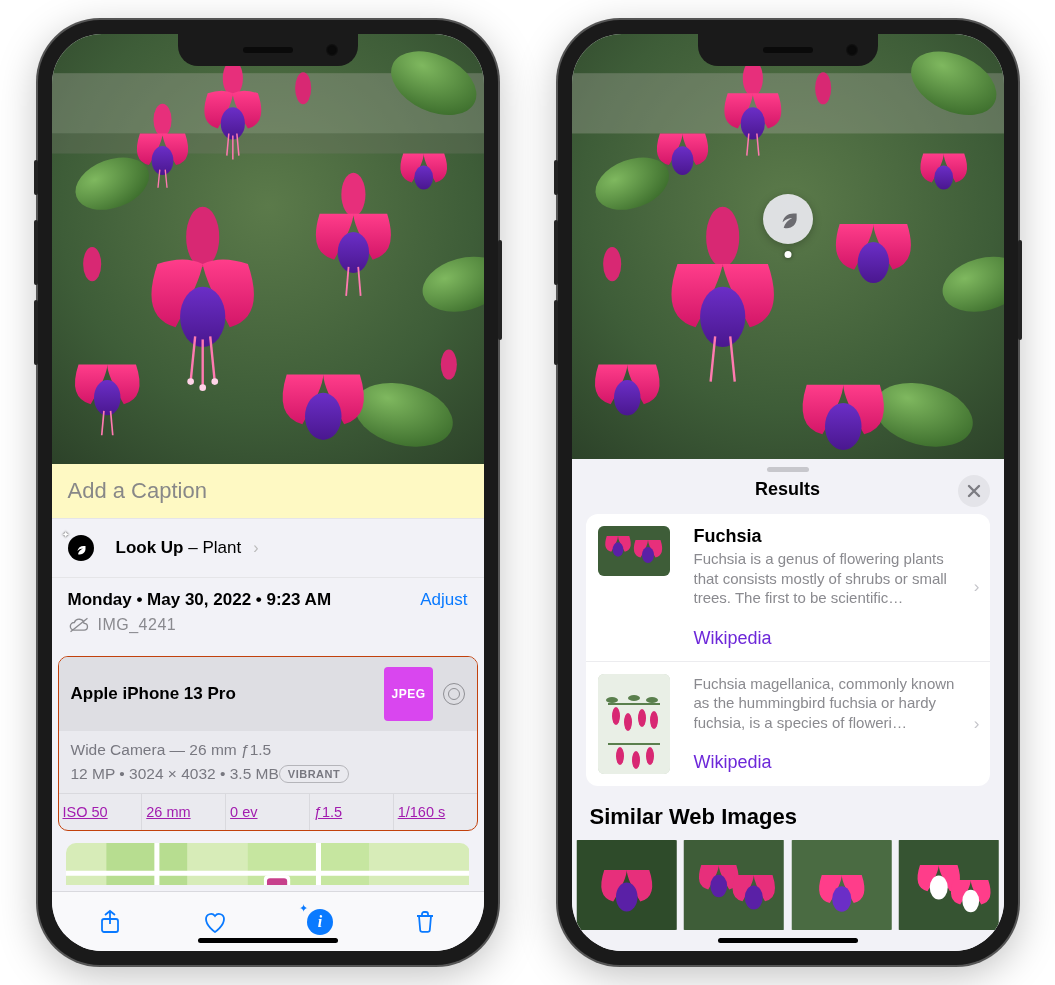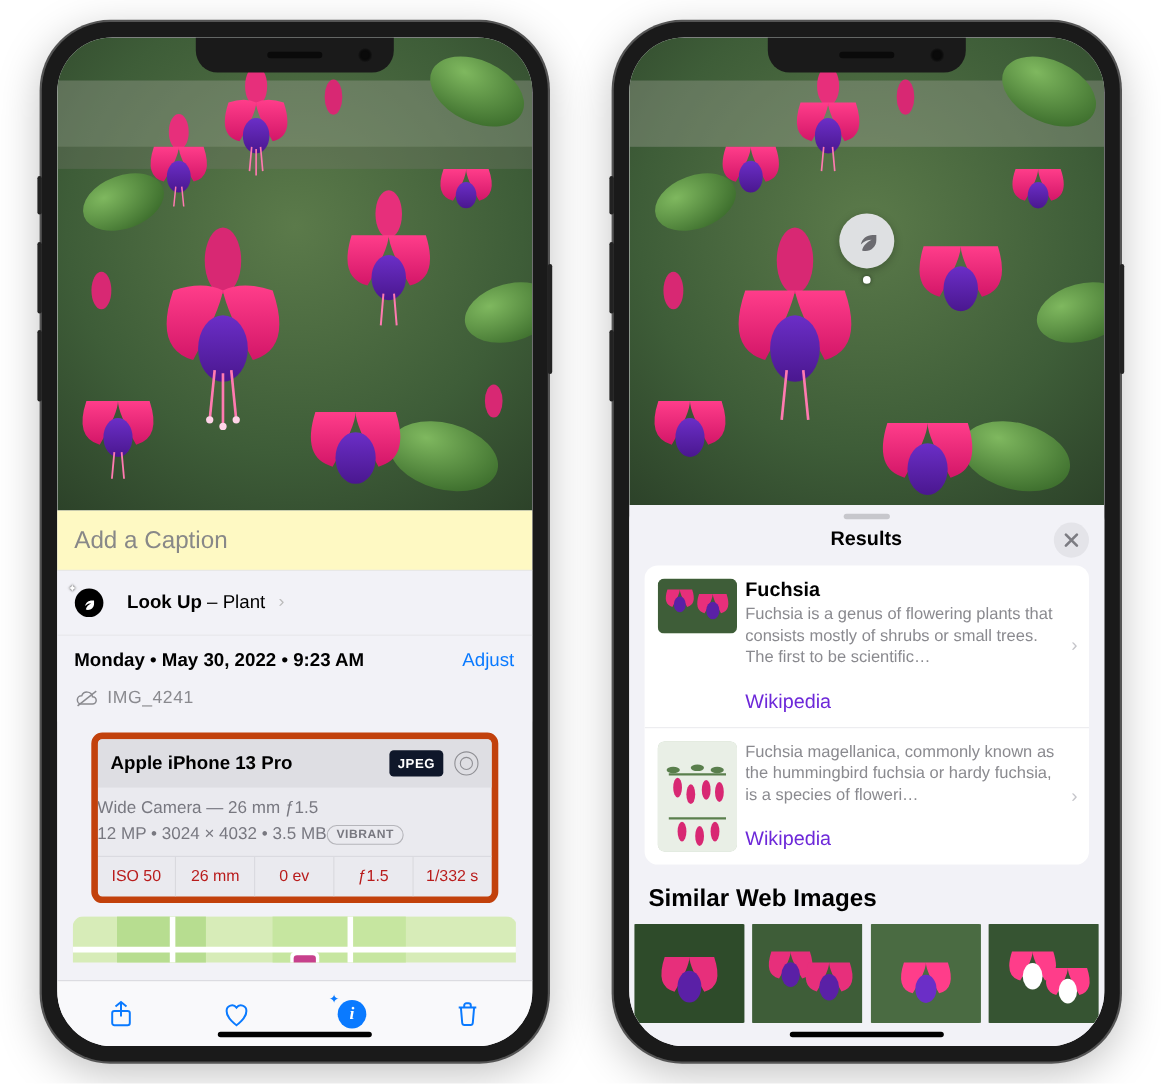--- a/index.html
+++ b/index.html
@@ -53,42 +53,42 @@
     width:26px; height:26px; border-radius:50%; background:#000;
     display:flex; align-items:center; justify-content:center;
     position:relative;
   }
   .leaf-badge::before { content:"✦"; position:absolute; top:-6px; left:-6px; color:#fff; font-size:10px; text-shadow:0 0 2px #000; }
   .leaf-badge svg { width:15px; height:15px; }
   .lookup-label { font-size:17px; font-weight:600;margin-left:10px; }
   .lookup-label .dash { font-weight:400; }
   .chev { color:#bbb; font-size:16px; }
 
-  .meta-block { padding:12px 16px; background:#f2f2f7; display:flex; flex-direction:column; gap:16px; }
+  .meta-block { padding:12px 16px; background:#f2f2f7; display:flex; flex-direction:column; gap:6px; }
   .meta-row1 { display:flex; justify-content:space-between; align-items:center; }
   .meta-date { font-size:17px; font-weight:600; color:#000; }
   .adjust { color:#0a7aff; font-size:17px; font-weight:400; }
   .meta-row2 { display:flex; align-items:center; gap:8px; color:#8a8a8f; font-size:16px; font-family: ui-monospace, "SF Mono", Menlo, monospace; letter-spacing:.5px;}
   .cloud-icon { width:22px; height:18px; }
 
-  .cam-card { margin:10px 31px 0; border:6px solid #c2410c; border-radius:10px; overflow:hidden; background:#eaeaef; }
+  .cam-card { margin:10px 6px 0; border:1px solid #c2410c; border-radius:10px; overflow:hidden; background:#eaeaef; }
   .cam-header { background:#dedee3; padding:10px 12px; display:flex; align-items:center; justify-content:space-between; }
   .cam-device { font-size:17px; font-weight:600; color:#000; }
   .cam-tags { display:flex; align-items:center; gap:10px; }
-  .tag-jpeg { background:#0f172a; color:#fff; font-size:12px; font-weight:700; padding:5px 7px; border-radius:4px; letter-spacing:.5px; }
+  .tag-jpeg { background:#d946ef; color:#fff; font-size:12px; font-weight:700; padding:20px 7px; border-radius:4px; letter-spacing:.5px; }
   .tag-circle { width:22px; height:22px; border-radius:50%; border:1.5px solid #8f8f94; display:flex; align-items:center; justify-content:center; }
   .tag-circle::after { content:""; width:10px; height:10px; border-radius:50%; border:1.5px solid #8f8f94; }
 
-  .cam-body { padding:10px 0; display:flex; flex-direction:column; gap:6px; color:#787880; font-size:15.5px; }
+  .cam-body { padding:10px 12px; display:flex; flex-direction:column; gap:6px; color:#787880; font-size:15.5px; }
   .cam-line1 { }
   .cam-line2 { display:flex; justify-content:flex-start; align-items:center; }
   .tag-vibrant { border:1px solid #b5b5ba; color:#787880; font-size:11px; font-weight:600; padding:2px 8px; border-radius:12px; letter-spacing:.5px; }
 
   .cam-stats { border-top:1px solid #d9d9de; display:flex; }
-  .cam-stats > div { flex:1; text-align:center; padding:10px 4px; font-size:14.5px; color:#b91c1c; border-right:1px solid #d9d9de; }
+  .cam-stats > div { flex:1; text-align:left; padding:10px 4px; font-size:14.5px; color:#a21caf; border-right:1px solid #d9d9de;text-decoration:underline; }
   .cam-stats > div:last-child { border-right:none; }
 
   .map-peek { margin:12px 14px 0; height:42px; border-radius:10px 10px 0 0; overflow:hidden; position:relative; }
 
   .toolbar { height:60px; background:#f9f9fb; border-top:1px solid #d9d9de; display:flex; align-items:center; justify-content:space-around; padding:0 6px; }
   .tb-btn { width:34px; height:34px; display:flex; align-items:center; justify-content:center; color:#0a7aff; position:relative; }
   .tb-btn svg { width:28px; height:28px; }
   .info-circle { width:26px; height:26px; border-radius:50%; background:#0a7aff; display:flex; align-items:center; justify-content:center; position:relative;}
   .info-circle::after { content:"i"; color:#fff; font-family:Georgia,serif; font-weight:700; font-size:16px; font-style:italic; }
   .info-sparkle { position:absolute; top:-3px; left:-4px; color:#0a7aff; font-size:11px; }
@@ -110,21 +110,21 @@
   .sheet-grabber { width:42px; height:5px; border-radius:3px; background:#c7c7cc; position:absolute; top:8px; left:50%; transform:translateX(-50%); }
   .sheet-header { display:flex; align-items:center; justify-content:center; padding:20px 16px 14px; position:relative; }
   .sheet-title { font-size:18px; font-weight:600; }
   .sheet-close { position:absolute; right:14px; top:16px; width:32px; height:32px; border-radius:50%; background:#e4e4e9; display:flex; align-items:center; justify-content:center; color:#7c7c82; font-size:17px; font-weight:700;}
 
   .section-header { display:flex; justify-content:space-between; align-items:center; padding:8px 18px 10px; }
   .section-title { font-size:22px; font-weight:700; }
   .show-more { color:#8a8a8f; font-size:16.5px; }
 
   .card { background:#fff; border-radius:12px; margin:0 14px; overflow:hidden; }
-  .result-item { display:flex; gap:8px; padding:12px 10px 12px 12px; align-items:flex-start; border-bottom:1px solid #ececef; position:relative;}
+  .result-item { display:flex; gap:24px; padding:12px 10px 12px 12px; align-items:flex-start; border-bottom:1px solid #ececef; position:relative;}
   .result-item:last-child { border-bottom:none; }
   .thumb { border-radius:6px; flex-shrink:0; overflow:hidden; background:#c7d5c2; }
   .thumb svg { width:100%; height:100%; display:block;}
   .res-text { flex:1; min-width:0; padding-right:18px;}
   .res-title { font-size:18px; font-weight:600; margin-bottom:2px; }
   .res-desc { font-size:15px; color:#8a8a8f; line-height:1.3; display:-webkit-box; -webkit-line-clamp:3; -webkit-box-orient:vertical; overflow:hidden;}
   .res-src { font-size:18px; color:#6d28d9; margin-top:20px;}
   .res-chev { position:absolute; right:10px; top:50%; transform:translateY(-50%); color:#c5c5ca; font-size:17px;}
 
   .section-title-2 { font-size:22px; font-weight:700; padding:18px 18px 10px; }
@@ -290,21 +290,21 @@
           <div class="cam-line2">
             <span>12 MP  •  3024 × 4032  •  3.5 MB</span>
             <span class="tag-vibrant">VIBRANT</span>
           </div>
         </div>
         <div class="cam-stats">
           <div>ISO 50</div>
           <div>26 mm</div>
           <div>0 ev</div>
           <div>ƒ1.5</div>
-          <div>1/332 s</div>
+          <div>1/160 s</div>
         </div>
       </div>
 
       <div class="map-peek">
         <svg viewBox="0 0 400 60" preserveAspectRatio="xMidYMid slice">
           <rect width="400" height="60" fill="#d7ecb8"></rect>
           <rect x="40" y="0" width="80" height="60" fill="#b7dd90"></rect>
           <rect x="180" y="0" width="120" height="60" fill="#c6e6a0"></rect>
           <path d="M0 30 h400 M90 0 v60 M250 0 v60" stroke="#fff" stroke-width="5"></path>
           <rect x="196" y="32" width="26" height="26" rx="4" fill="#fff"></rect>

